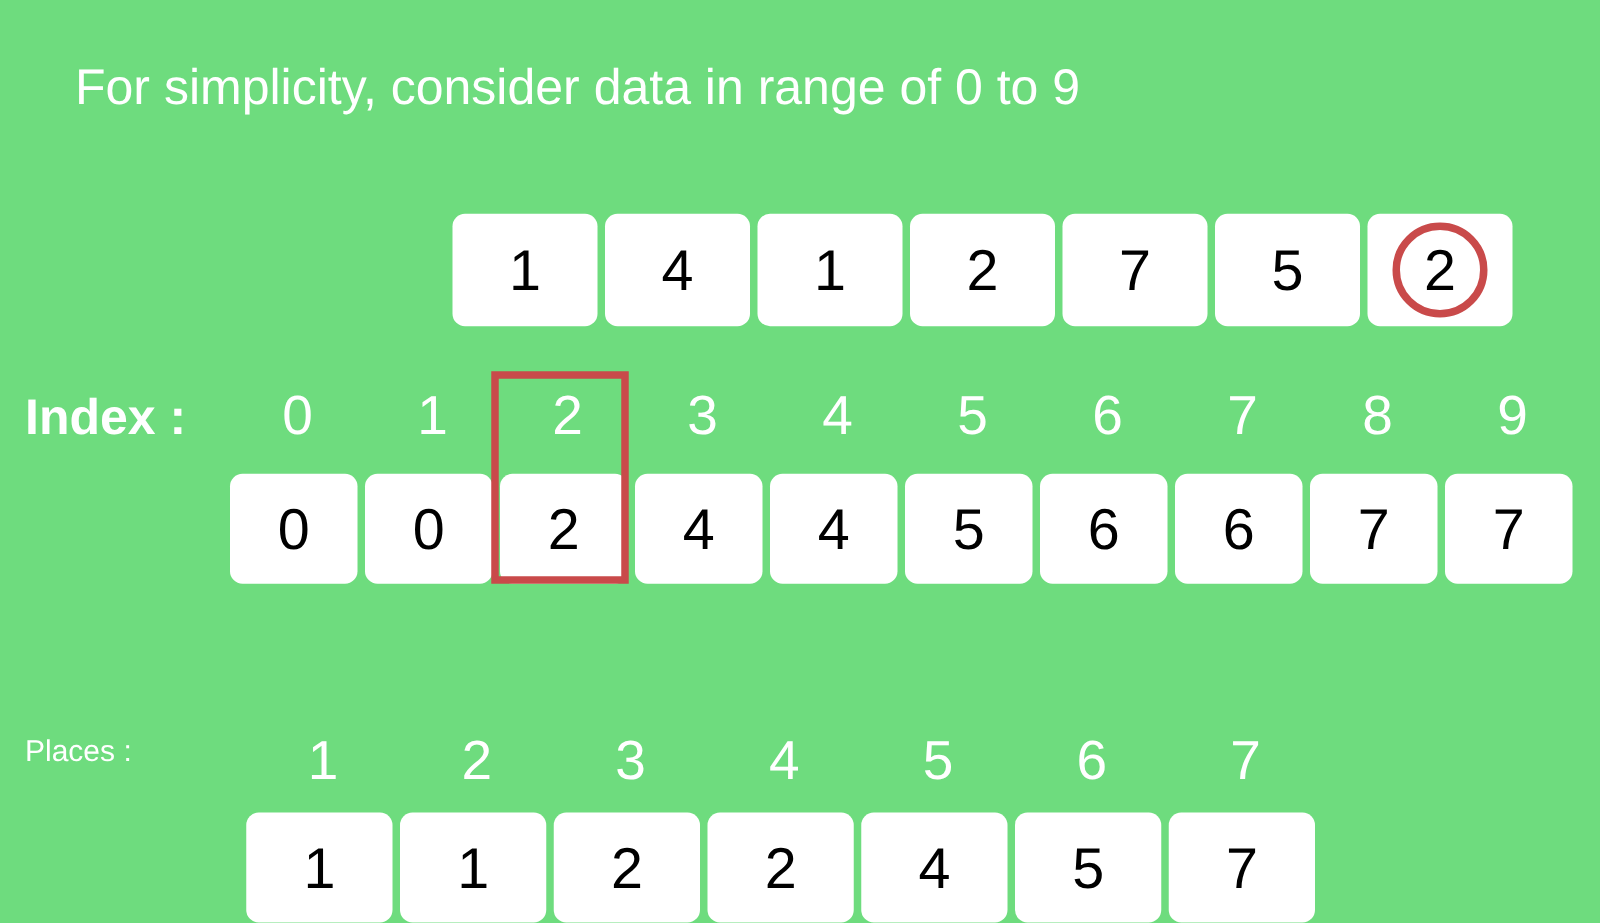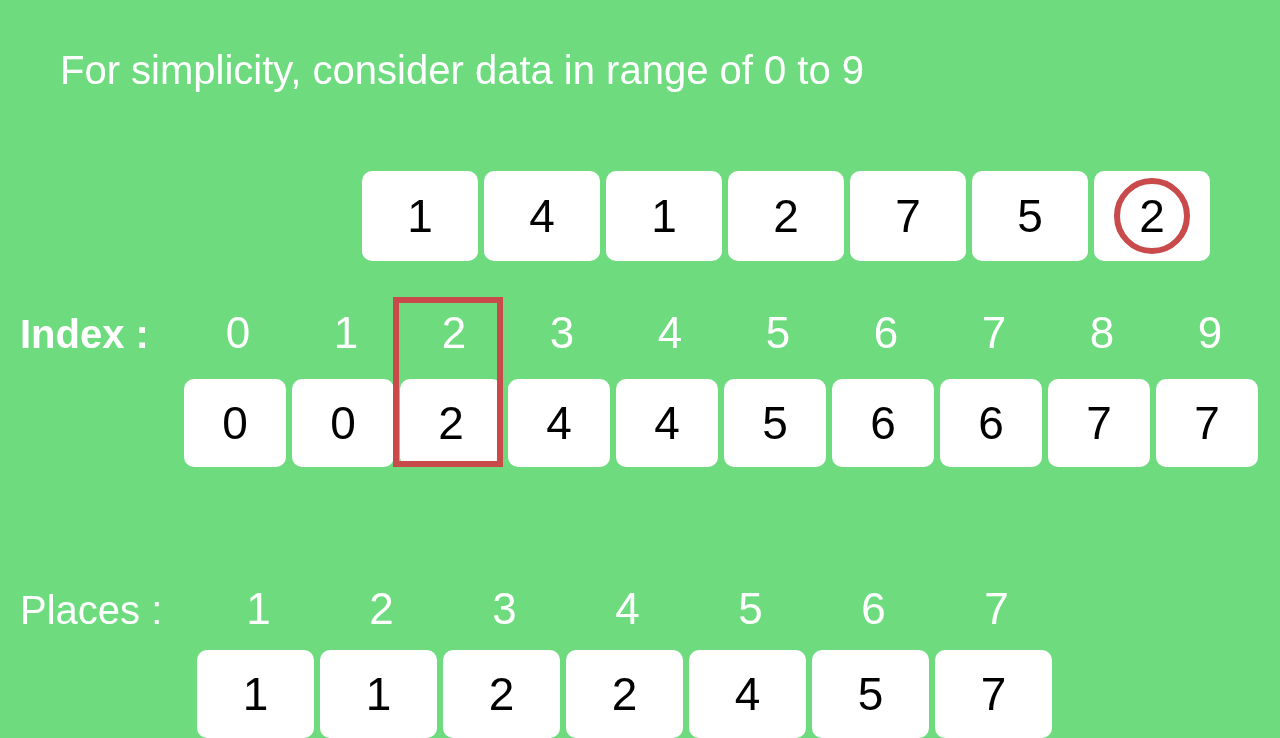--- a/index.html
+++ b/index.html
@@ -97,21 +97,21 @@
     width: 110px;
     height: 170px;
     border: 6px solid #c94a4a;
     pointer-events: none;
   }
   .places-label {
     position: absolute;
     top: 588px;
     left: 20px;
     color: #ffffff;
-    font-size: 40px;
+    font-size: 24px;
     font-weight: 400;
   }
   .places-numbers {
     position: absolute;
     top: 584px;
     left: 197px;
     display: flex;
   }
   .places-num {
     width: 123px;

